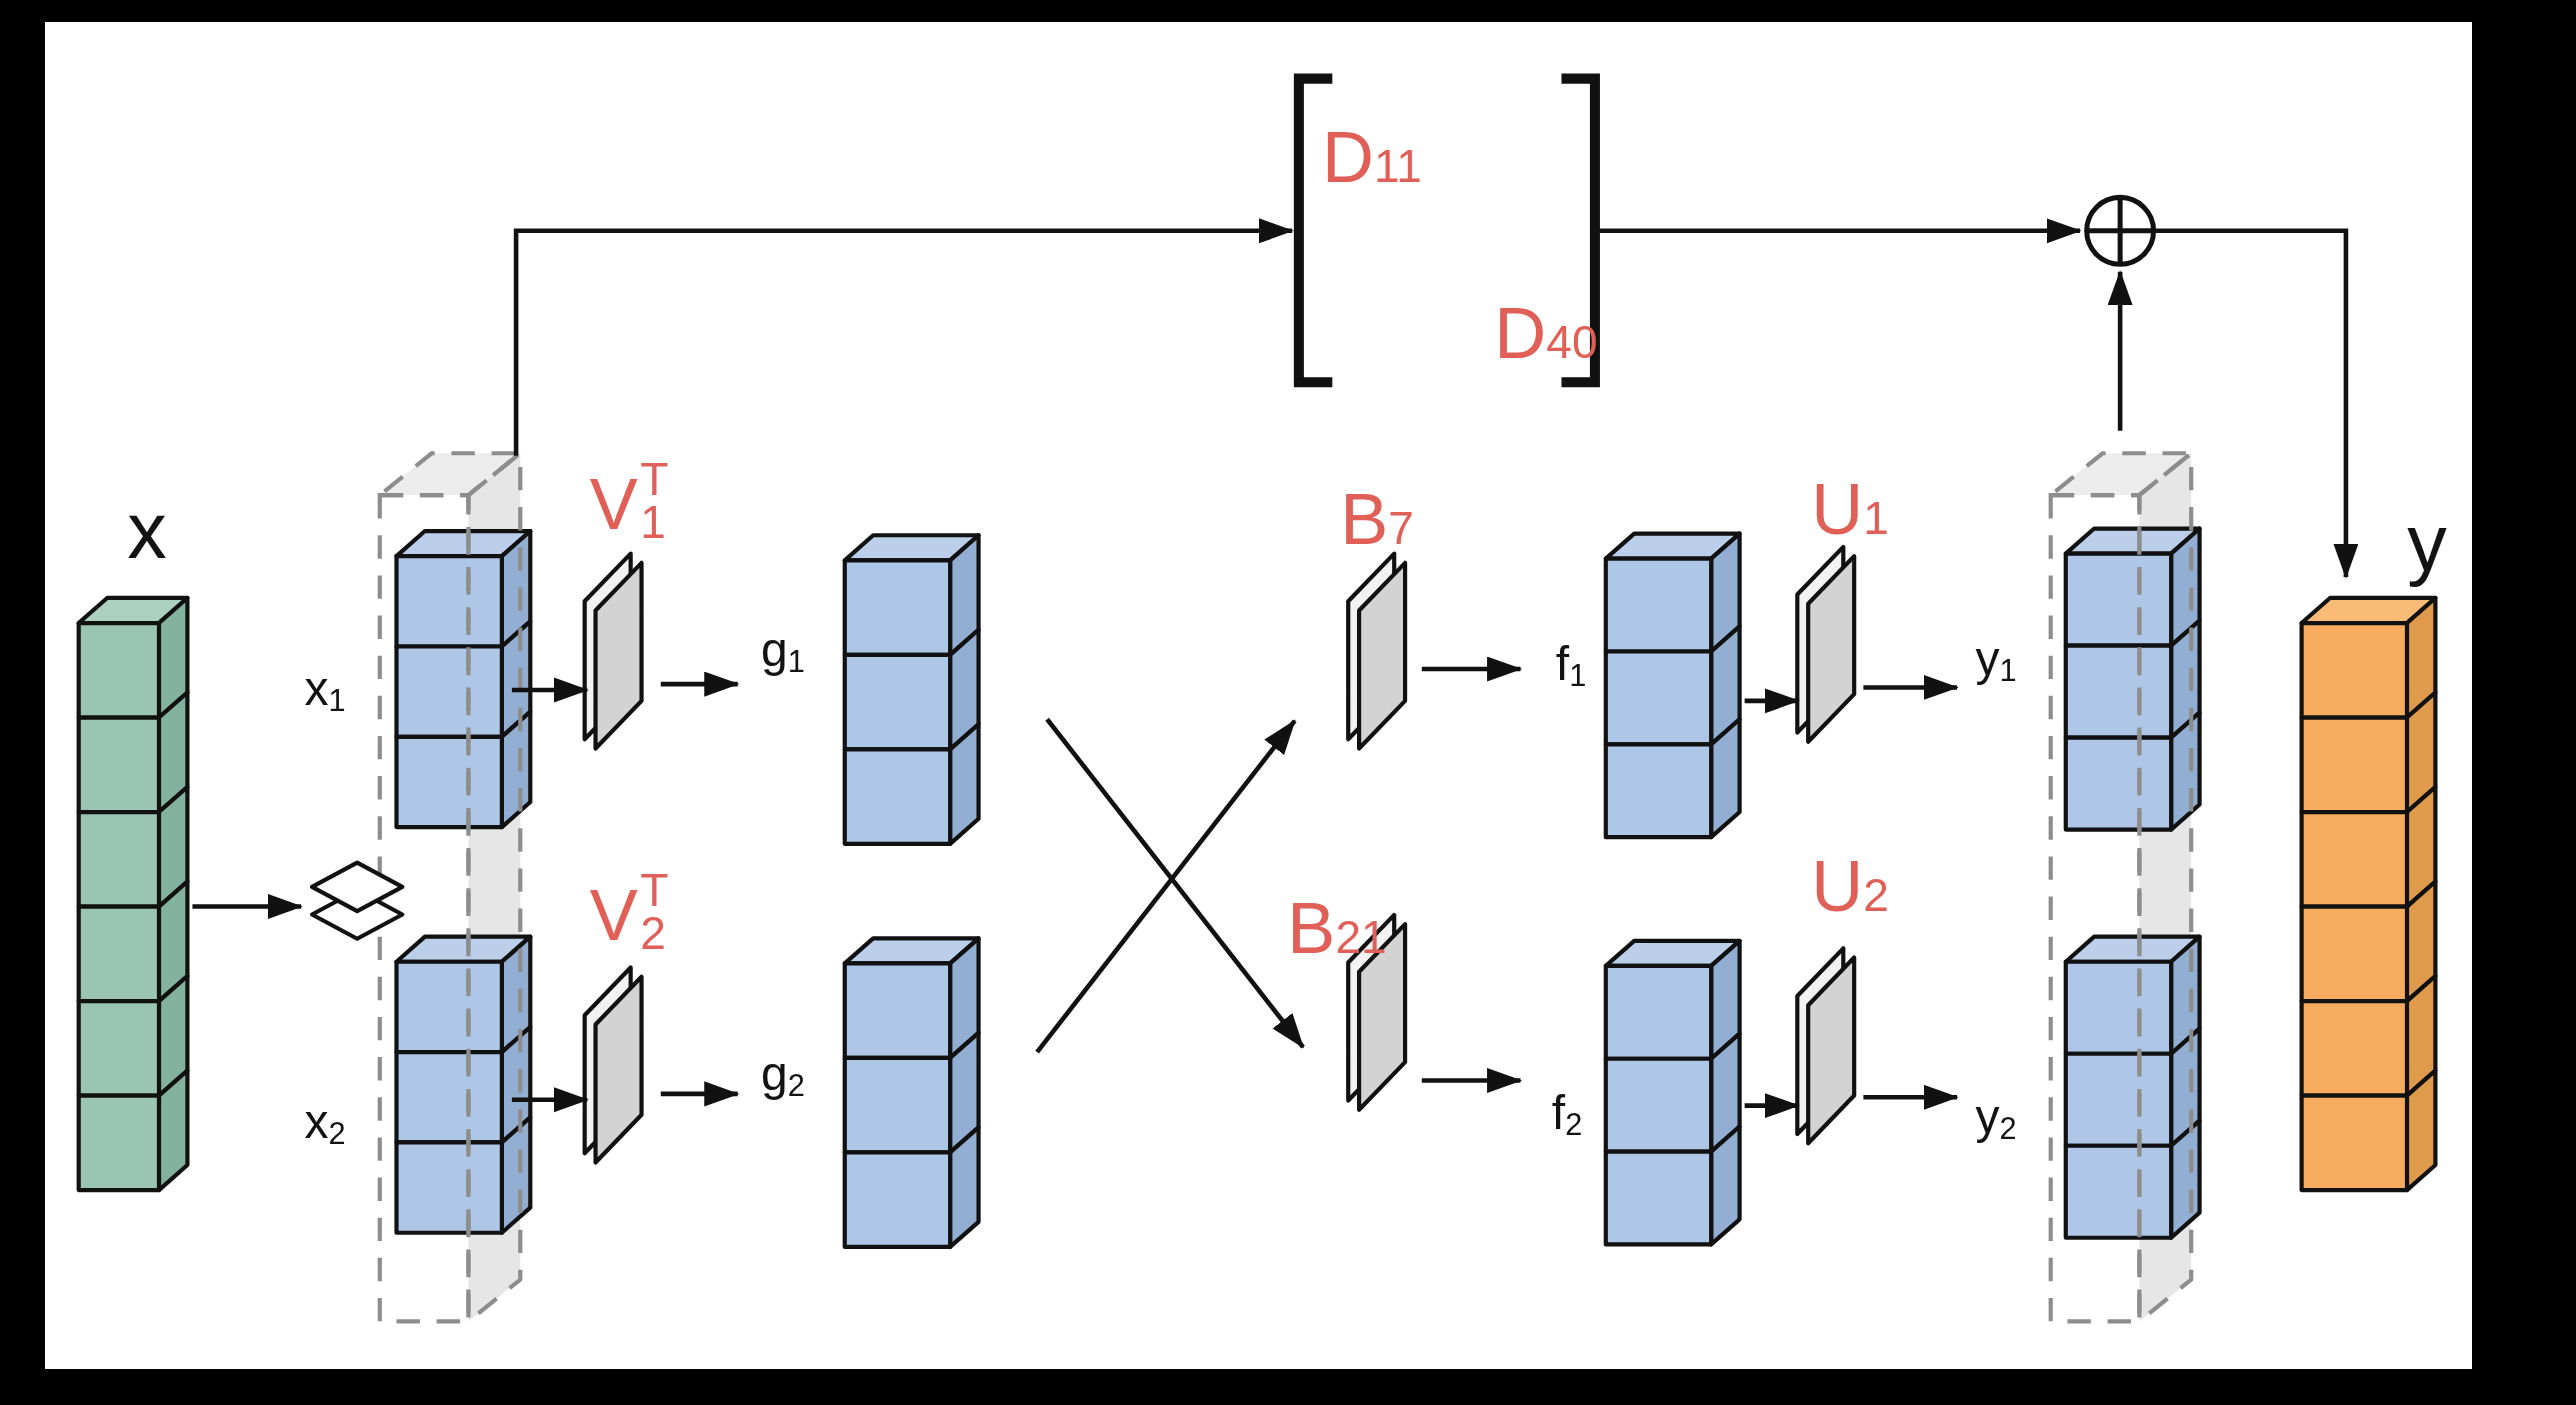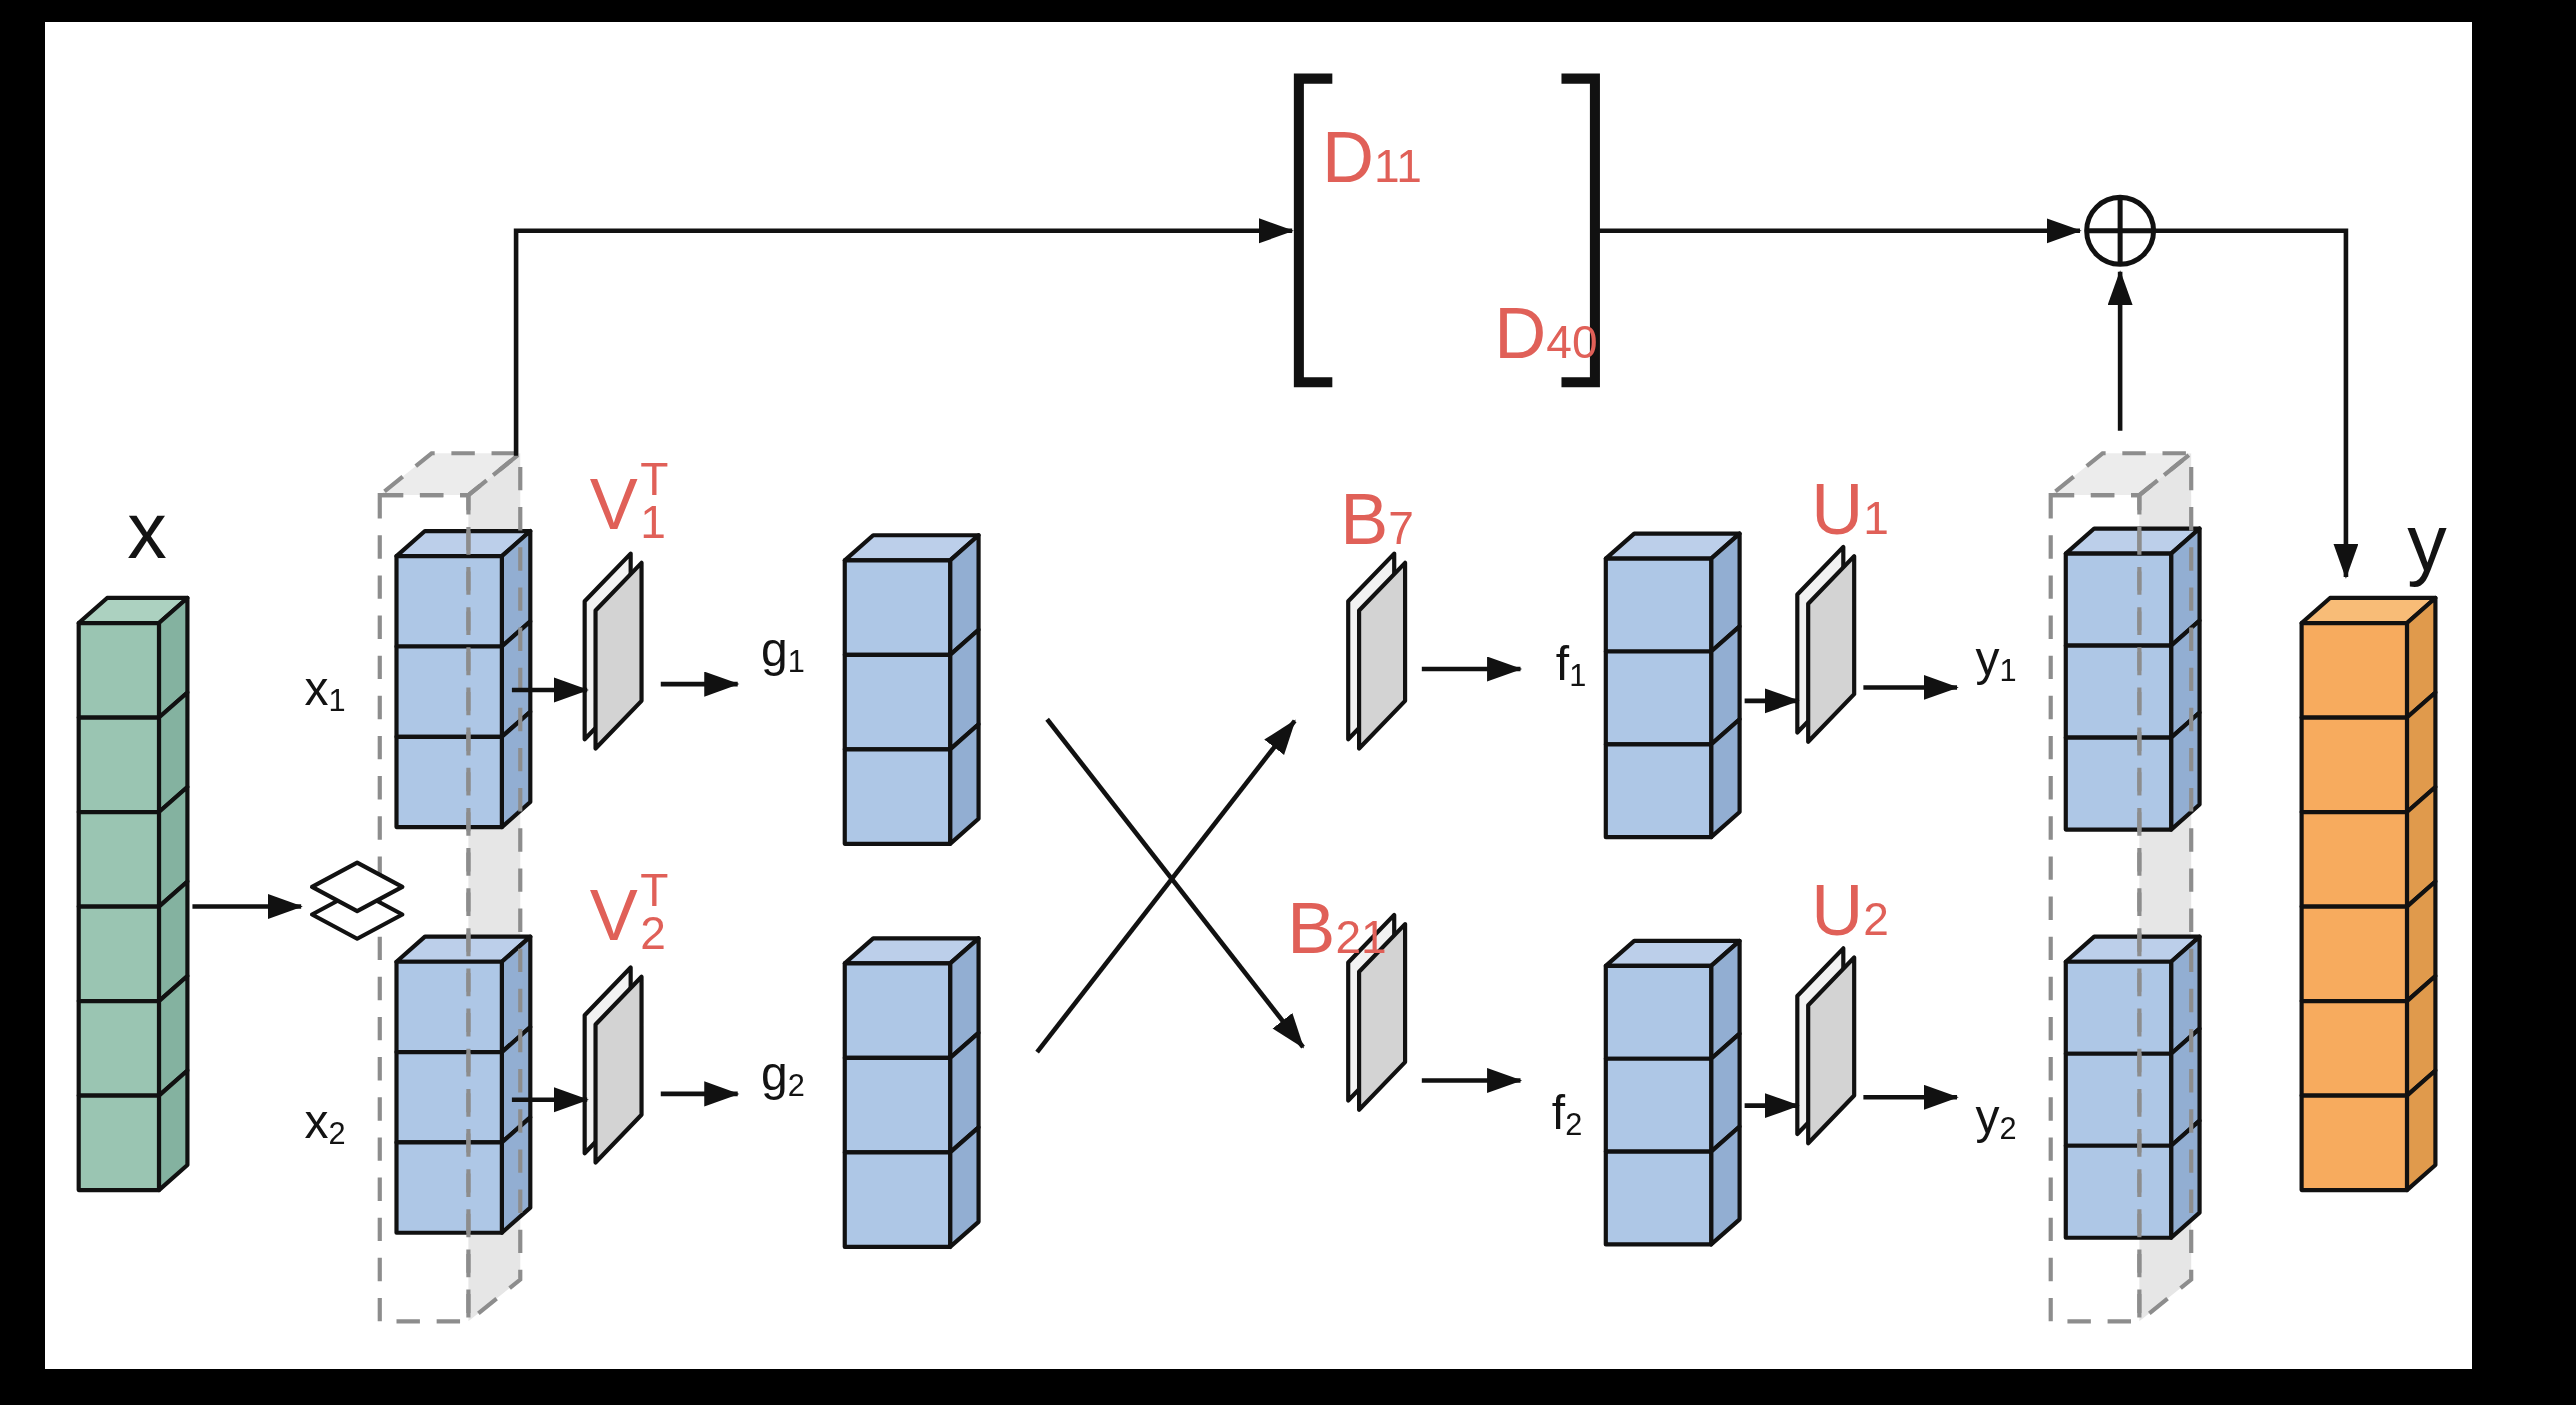--- a/index.html
+++ b/index.html
@@ -239,20 +239,20 @@
         <span class="s">T</span>
         <span class="s">2</span>
       </span></div>
   <div class="lbl dark" style="left:783px;top:652px"><span>g</span><span class="s low">1</span></div>
   <div class="lbl dark" style="left:783px;top:1076px"><span>g</span><span class="s low">2</span></div>
   <div class="lbl red" style="left:1377px;top:519px"><span>B</span><span class="s">7</span></div>
   <div class="lbl red" style="left:1337px;top:928px"><span>B</span><span class="s">21</span></div>
   <div class="lbl dark" style="left:1571px;top:666px"><span>f</span><span class="s low">1</span></div>
   <div class="lbl dark" style="left:1567px;top:1115px"><span>f</span><span class="s low">2</span></div>
   <div class="lbl red" style="left:1850px;top:509px"><span>U</span><span class="s">1</span></div>
-  <div class="lbl red" style="left:1850px;top:910px"><span>U</span><span class="s">2</span></div>
+  <div class="lbl red" style="left:1850px;top:886px"><span>U</span><span class="s">2</span></div>
   <div class="lbl dark" style="left:1996px;top:661px"><span>y</span><span class="s low">1</span></div>
   <div class="lbl dark" style="left:1996px;top:1119px"><span>y</span><span class="s low">2</span></div>
   <div class="lbl dark big" style="left:2427px;top:542px"><span>y</span></div>
   <div class="lbl red" style="left:1372px;top:157px"><span>D</span><span class="s">11</span></div>
   <div class="lbl red" style="left:1546px;top:333px"><span>D</span><span class="s">40</span></div>
 </div>
 
 
 </body></html>

